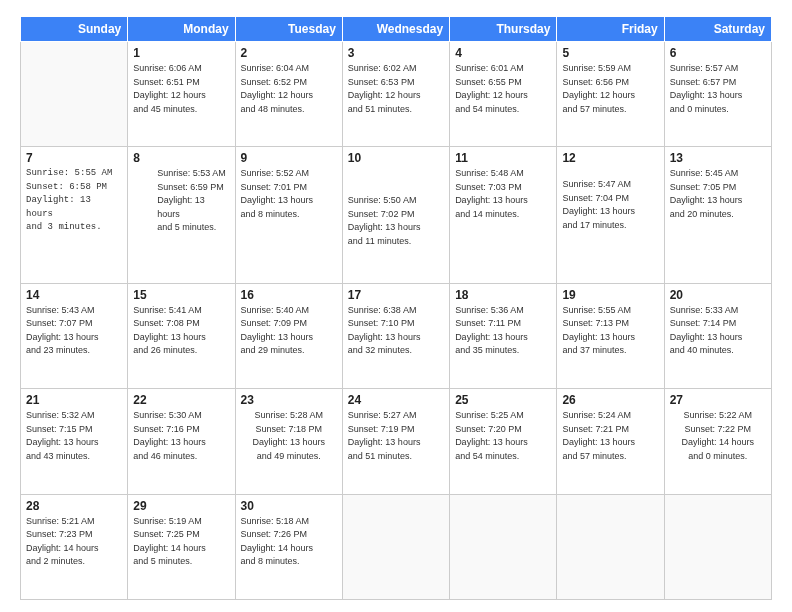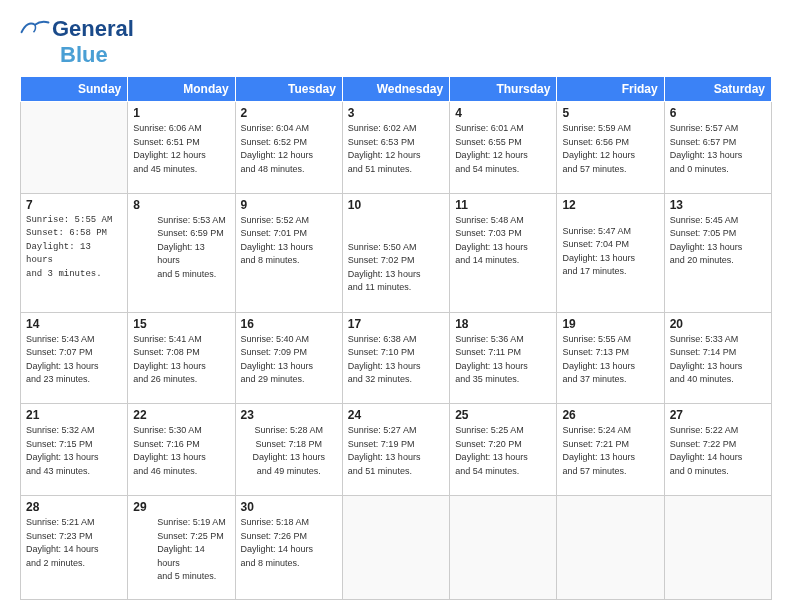--- a/index.html
+++ b/index.html
@@ -90,36 +90,20 @@
     .day-info {
       font-size: 9px;
       line-height: 1.5;
       color: #333;
     }
   </style>
 </head>
 <body>
 
 <div class="page">
-  <div class="header">
-    <div class="logo">
-      <div class="logo-row">
-        <svg class="logo-bird" viewBox="0 0 40 22" width="38" height="22">
-          <path d="M2,18 Q10,2 20,8 Q28,2 38,5" stroke="#2a6ab5" stroke-width="2.5" fill="none" stroke-linecap="round"></path>
-          <path d="M20,8 Q22,14 18,18" stroke="#2a6ab5" stroke-width="2" fill="none"></path>
-        </svg>
-        <span style="font-size:22px;font-weight:bold;color:#1a4a8a;">General</span>
-      </div>
-      <span style="font-size:22px;font-weight:bold;color:#4a9fd4;margin-left:40px;">Blue</span>
-    </div>
-    <div class="title-block">
-      <div class="month-title"></div>
-      <div class="subtitle"></div>
-    </div>
-  </div>
 
   <table class="calendar">
     <thead>
       <tr>
       <th>Sunday</th>
           <th>Monday</th>
           <th>Tuesday</th>
           <th>Wednesday</th>
           <th>Thursday</th>
           <th>Friday</th>
@@ -312,37 +296,37 @@
           </td>
           <td>
             <span class="day-num">26</span>
             <div class="day-info" style="white-space: pre-line;">Sunrise: 5:24 AM
 Sunset: 7:21 PM
 Daylight: 13 hours
 and 57 minutes.</div>
           </td>
           <td>
             <span class="day-num">27</span>
-            <div class="day-info" style="white-space: pre-line;">Sunrise: 5:22 AM
+            <div class="day-info" style="white-space: pre-line; text-align: center;">Sunrise: 5:22 AM
 Sunset: 7:22 PM
 Daylight: 14 hours
 and 0 minutes.</div>
           </td>
         </tr>
         <tr>
           <td>
             <span class="day-num">28</span>
             <div class="day-info" style="white-space: pre-line;">Sunrise: 5:21 AM
 Sunset: 7:23 PM
 Daylight: 14 hours
 and 2 minutes.</div>
           </td>
           <td>
             <span class="day-num">29</span>
-            <div class="day-info" style="white-space: pre-line; margin-left: 24px;">Sunrise: 5:19 AM
+            <div class="day-info" style="white-space: pre-line;">Sunrise: 5:19 AM
 Sunset: 7:25 PM
 Daylight: 14 hours
 and 5 minutes.</div>
           </td>
           <td>
             <span class="day-num">30</span>
             <div class="day-info" style="white-space: pre-line;">Sunrise: 5:18 AM
 Sunset: 7:26 PM
 Daylight: 14 hours
 and 8 minutes.</div>

